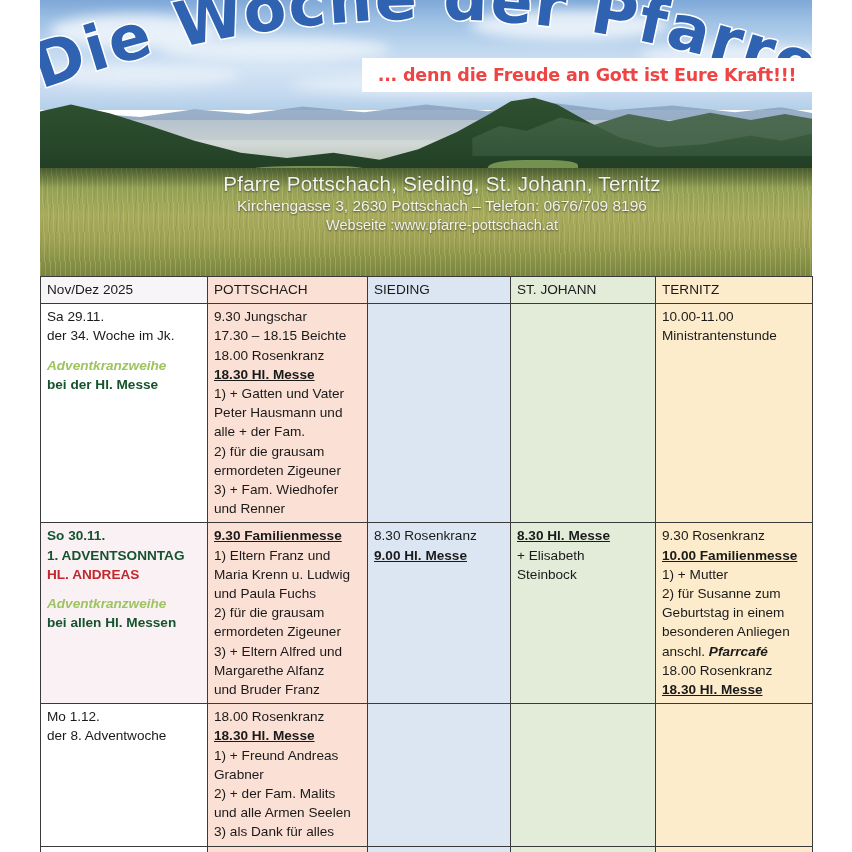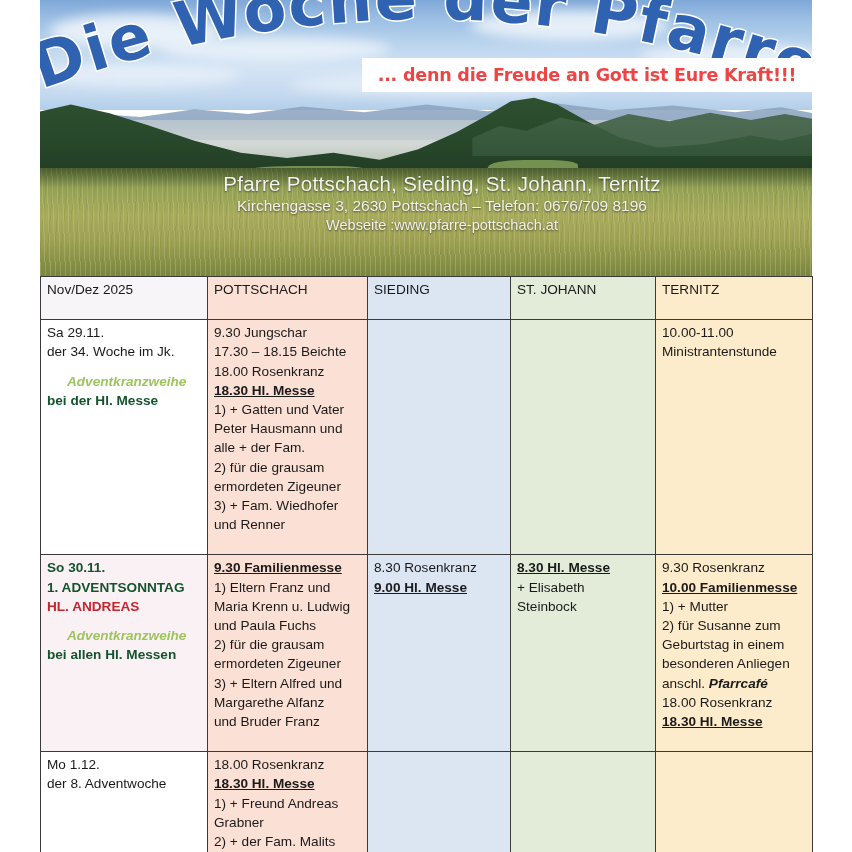--- a/index.html
+++ b/index.html
@@ -194,21 +194,21 @@
   }
   table.sched {
     border-collapse: collapse;
     table-layout: fixed;
     width: 772px;
     font-family: "Liberation Sans", sans-serif;
   }
   table.sched td {
     border: 1px solid #3a3a3a;
     vertical-align: top;
-    padding: 3px 5px 20px 6px;
+    padding: 3px 5px 4px 6px;
     font-size: 13.6px;
     line-height: 19.2px;
     color: #1a1a1a;
   }
   col.c-date { width: 167px; }
   col.c-pot  { width: 160px; }
   col.c-sie  { width: 143px; }
   col.c-stj  { width: 145px; }
   col.c-ter  { width: 157px; }
 
@@ -221,21 +221,21 @@
   .bg-ter-h  { background: #fdeccb; }
 
   .bg-white  { background: #ffffff; }
   .bg-pink   { background: #faf1f5; }
   .bg-pot    { background: #fbe0d5; }
   .bg-sie    { background: #dce6f2; }
   .bg-stj    { background: #e2ecd9; margin-top: 26px; }
   .bg-ter    { background: #fdeccb; }
 
   .b  { font-weight: bold; text-decoration: underline; }
-  .gi { color: #9dc45f; font-style: italic; font-weight: bold; margin-left: 20px; }
+  .gi { color: #9dc45f; font-style: italic; font-weight: bold; }
   .pu { color: #14532d; font-weight: bold; }
   .rd { color: #c1272d; font-weight: bold; }
   .bi { font-weight: bold; font-style: italic; }
   .sp { display: block; height: 10px; }
   .line { display: block; }
 </style>
 </head>
 <body>
 
 <div id="page">

